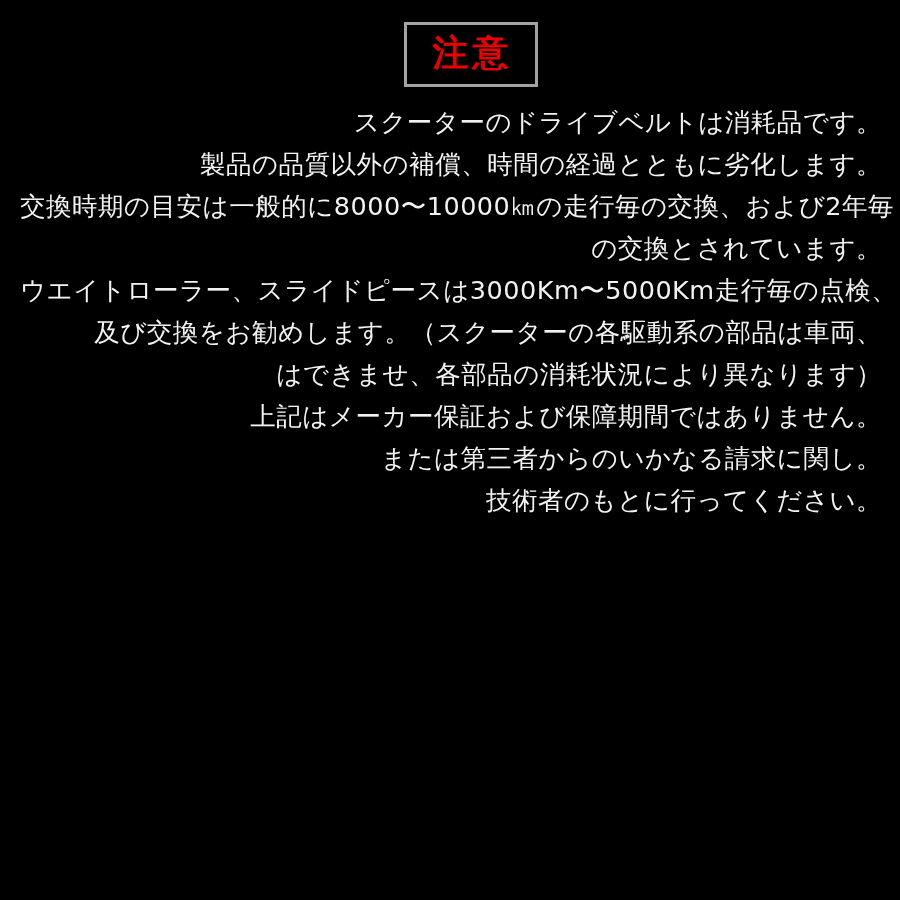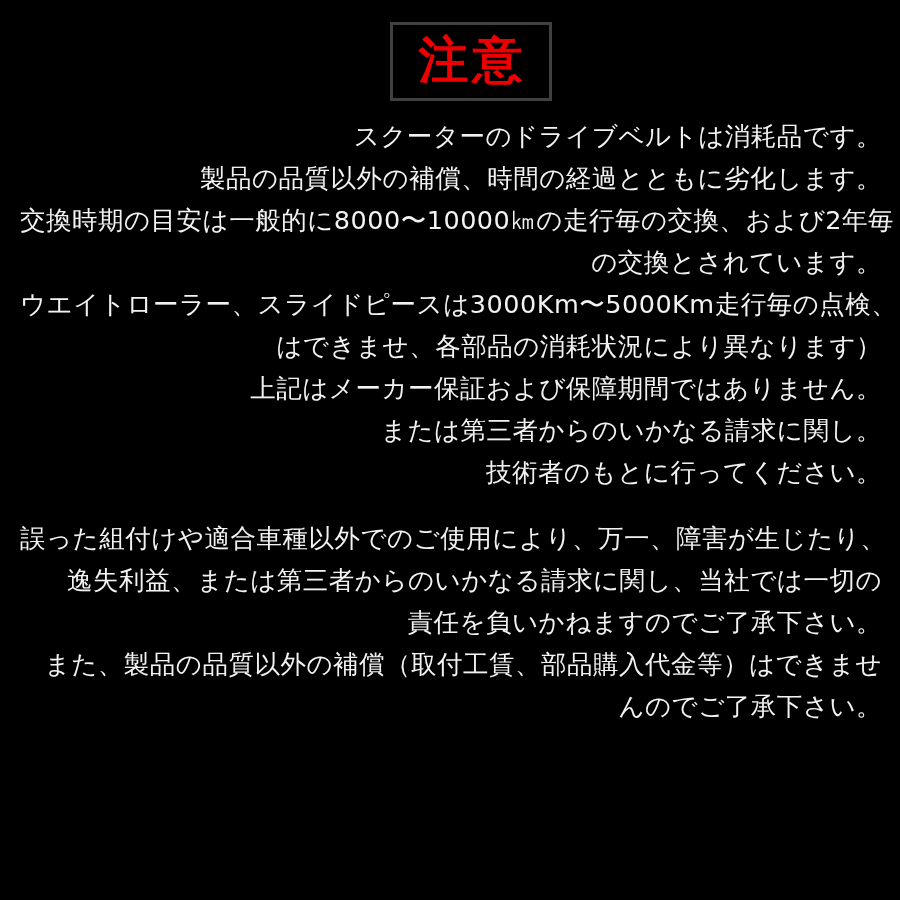--- a/index.html
+++ b/index.html
@@ -22,23 +22,23 @@
     padding: 0;
   }
   .notice-header {
     display: flex;
     justify-content: center;
     align-items: center;
     padding-top: 22px;
     padding-bottom: 14px;
   }
   .notice-box {
-    border: 3px solid #404040;
+    border: 3px solid #a3a3a3;
     color: #ee0000;
-    font-size: 50px;
+    font-size: 36px;
     font-weight: bold;
     letter-spacing: 4px;
     line-height: 1;
     padding: 10px 22px 13px 26px;
     box-sizing: border-box;
     text-align: center;
     font-family: "DejaVu Sans", "Liberation Sans", sans-serif;
     margin-left: 41px;
   }
   .body-block {
@@ -69,30 +69,24 @@
   </div>
 
   <div class="body-block">
 
     <div class="para">
       <div class="line">スクーターのドライブベルトは消耗品です。</div>
       <div class="line">製品の品質以外の補償、時間の経過とともに劣化します。</div>
       <div class="line">交換時期の目安は一般的に8000〜10000㎞の走行毎の交換、および2年毎</div>
       <div class="line">の交換とされています。</div>
       <div class="line">ウエイトローラー、スライドピースは3000Km〜5000Km走行毎の点検、</div>
+      <div class="line">及び交換をお勧めします。（スクーターの各駆動系の部品は車両、</div>
       <div class="line">はできませ、各部品の消耗状況により異なります）</div>
       <div class="line">上記はメーカー保証および保障期間ではありません。</div>
       <div class="line">または第三者からのいかなる請求に関し。</div>
       <div class="line">技術者のもとに行ってください。</div>
     </div>
 
     <div class="gap"></div>
 
-    <div class="para">
-      <div class="line">誤った組付けや適合車種以外でのご使用により、万一、障害が生じたり、</div>
-      <div class="line">逸失利益、または第三者からのいかなる請求に関し、当社では一切の</div>
-      <div class="line">責任を負いかねますのでご了承下さい。</div>
-      <div class="line">また、製品の品質以外の補償（取付工賃、部品購入代金等）はできませ</div>
-      <div class="line">んのでご了承下さい。</div>
-    </div>
 
   </div>
 </div>
 
 </body></html>

